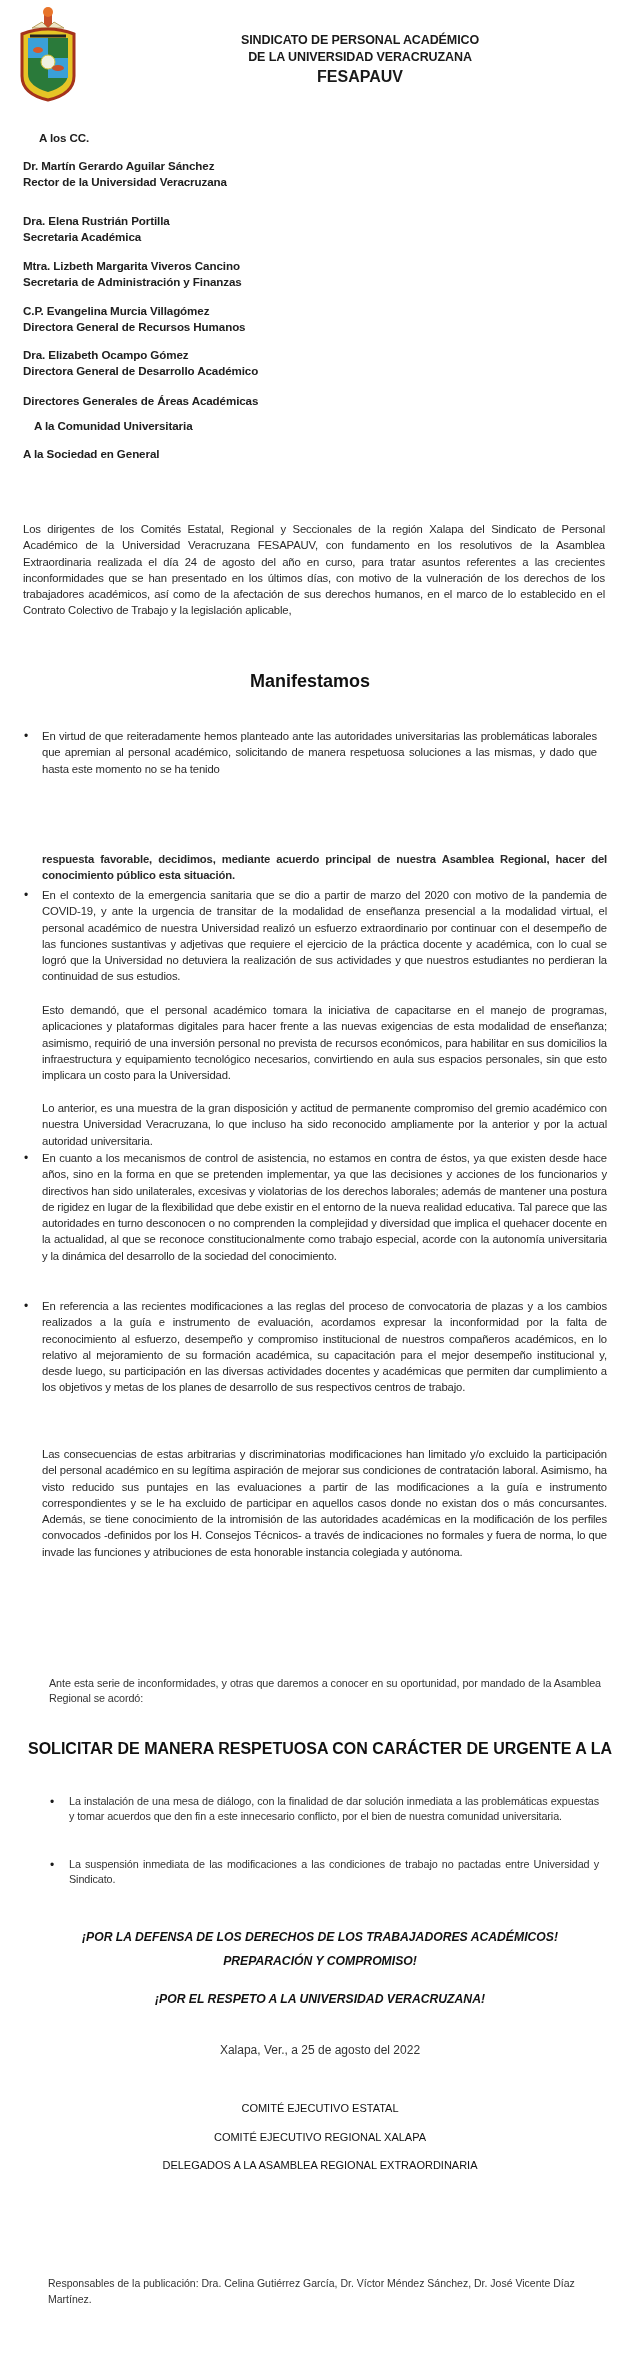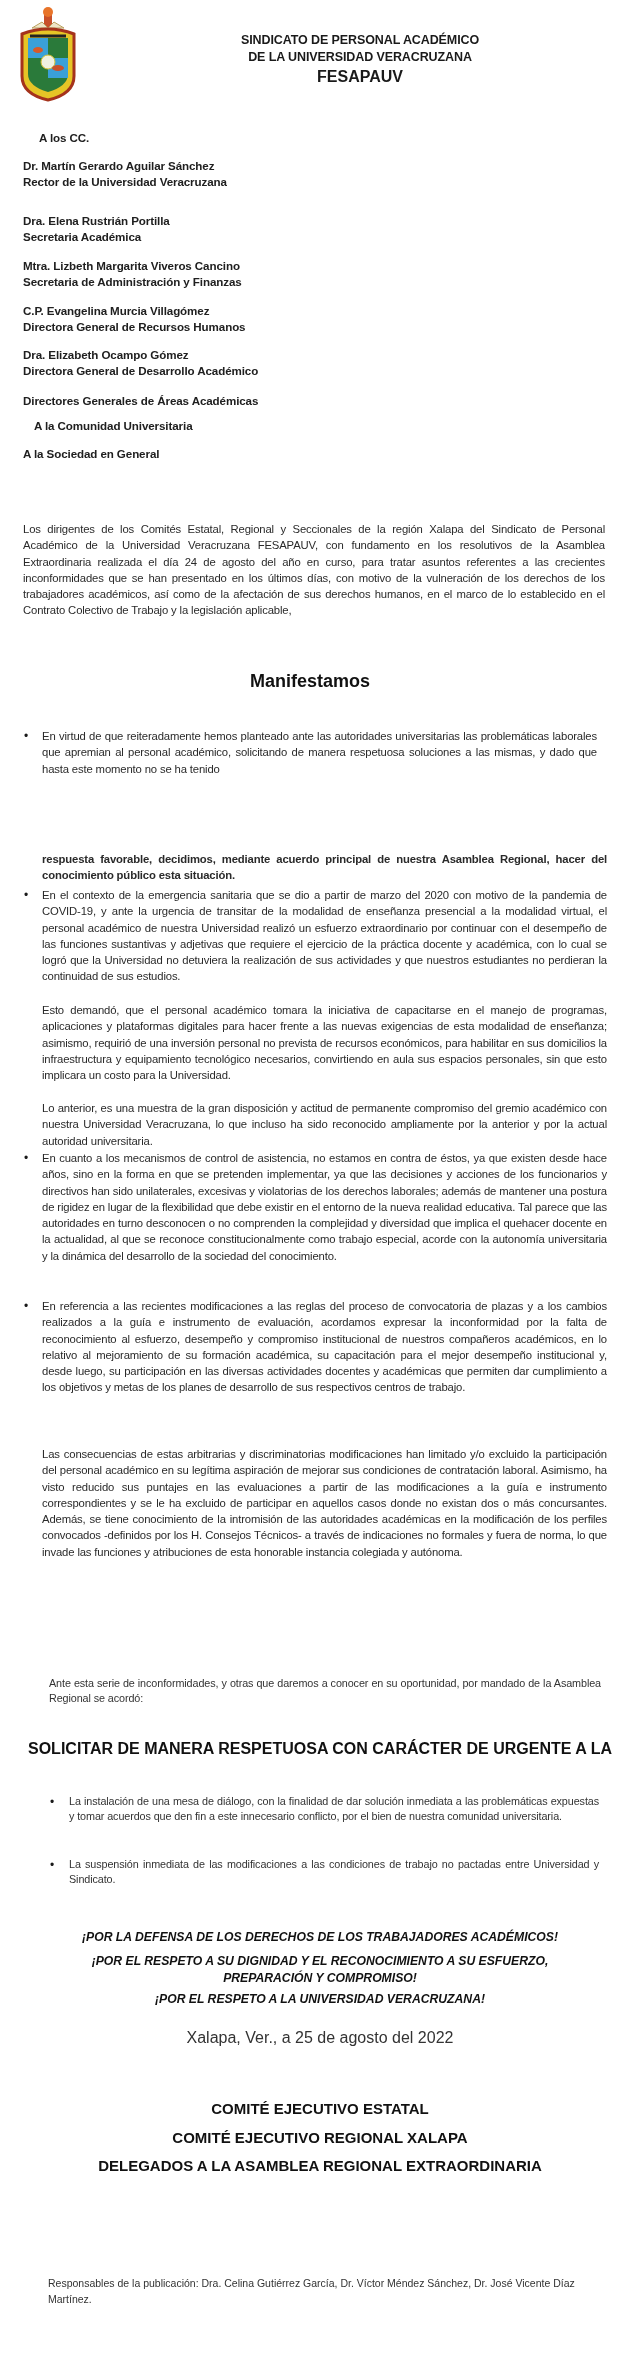--- a/index.html
+++ b/index.html
@@ -11,22 +11,22 @@
   .hdr .l1, .hdr .l2 { font-size: 12.5px; line-height: 17px; letter-spacing: -0.1px; }
   .hdr .l3 { font-size: 16px; line-height: 22px; }
   .addr { left: 23px; font-weight: bold; font-size: 11.6px; line-height: 15.5px; letter-spacing: -0.1px; color:#202020; }
   .body-p { font-size: 11.3px; line-height: 16.3px; text-align: justify; color:#2a2a2a; letter-spacing:-0.15px; }
   .bul { position: absolute; left: 24px; font-size: 12px; line-height: 16px; }
   .ind-p { left: 42px; width: 565px; }
   .manif { left: 0; width: 640px; text-align: center; font-weight: bold; font-size: 18px; line-height: 24px; color:#111; }
   .center { left: 0; width: 640px; text-align: center; }
   .solic { font-weight: bold; font-size: 16px; line-height: 16.5px; color:#111; }
   .slogan { font-weight: bold; font-style: italic; font-size: 12.2px; line-height: 16.5px; color:#111; }
-  .sig { font-weight: bold; font-size: 15px; line-height: 17px; color:#111; }
-  .date { font-size: 16px; line-height: 16px; color:#333; }
+  .sig { font-weight: normal; font-size: 11px; line-height: 17px; color:#111; }
+  .date { font-size: 12px; line-height: 16px; color:#333;margin-top:12px; }
   .resp { left: 48px; width: 560px; font-size: 10.5px; line-height: 16px; color:#333; }
   .small-p { font-size: 10.8px; line-height: 15.3px; text-align: justify; color:#333; letter-spacing:-0.1px; }
 </style>
 </head>
 <body>
 
 <div class="abs logo">
   <svg width="60" height="100" viewBox="0 0 60 100">
     <rect x="26" y="4" width="8" height="18" fill="#c8502a"></rect>
     <circle cx="30" cy="6" r="5" fill="#e8742a"></circle>
@@ -100,21 +100,20 @@
   <div>SOLICITAR DE MANERA RESPETUOSA CON CARÁCTER DE URGENTE A LA</div>
 </div>
 
 <div class="bul" style="left:50px; top:1794px;">•</div>
 <div class="abs small-p" style="left:69px; width:530px; top:1794px;">La instalación de una mesa de diálogo, con la finalidad de dar solución inmediata a las problemáticas expuestas y tomar acuerdos que den fin a este innecesario conflicto, por el bien de nuestra comunidad universitaria.</div>
 <div class="bul" style="left:50px; top:1857px;">•</div>
 <div class="abs small-p" style="left:69px; width:530px; top:1857px;">La suspensión inmediata de las modificaciones a las condiciones de trabajo no pactadas entre Universidad y Sindicato.</div>
 
 <div class="abs center slogan" style="top:1929px;">¡POR LA DEFENSA DE LOS DERECHOS DE LOS TRABAJADORES ACADÉMICOS!</div>
 <div class="abs center slogan" style="top:1953px;">
-  <div>¡POR EL RESPETO A SU DIGNIDAD Y EL RECONOCIMIENTO A SU ESFUERZO,</div>
   <div>PREPARACIÓN Y COMPROMISO!</div>
 </div>
 <div class="abs center slogan" style="top:1991px;">¡POR EL RESPETO A LA UNIVERSIDAD VERACRUZANA!</div>
 
 <div class="abs center date" style="top:2030px;">Xalapa, Ver., a 25 de agosto del 2022</div>
 
 <div class="abs center sig" style="top:2100px;">COMITÉ EJECUTIVO ESTATAL</div>
 <div class="abs center sig" style="top:2129px;">COMITÉ EJECUTIVO REGIONAL XALAPA</div>
 <div class="abs center sig" style="top:2157px;">DELEGADOS A LA ASAMBLEA REGIONAL EXTRAORDINARIA</div>
 

